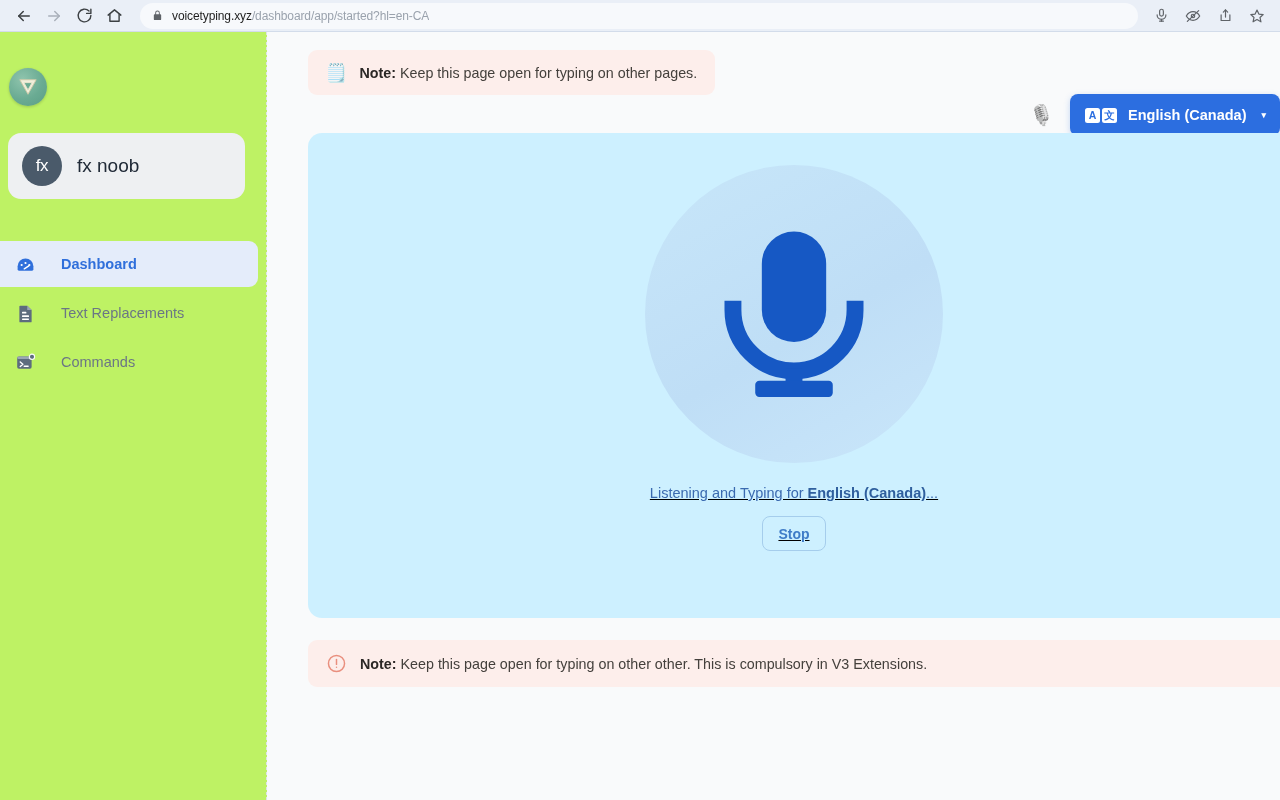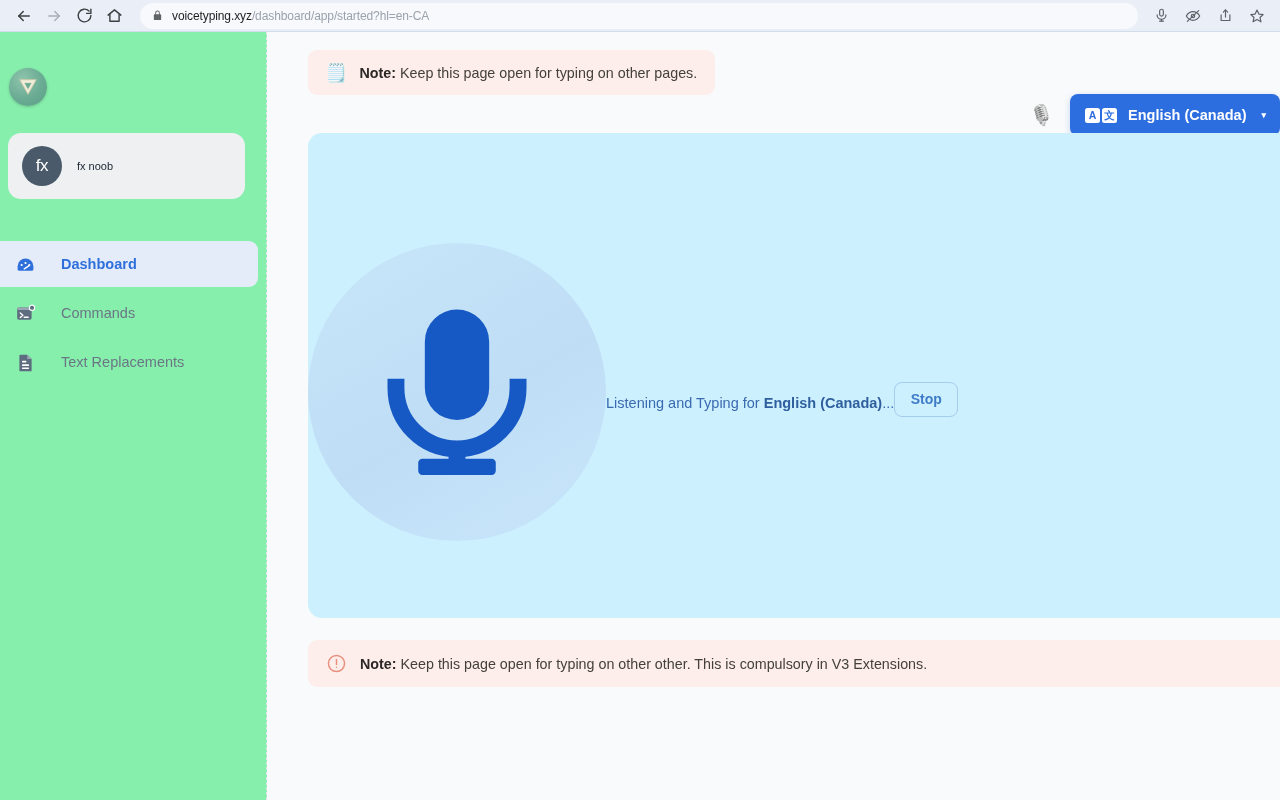--- a/index.html
+++ b/index.html
@@ -55,21 +55,21 @@
   .app {
     display: flex;
     height: 768px;
     background: #f9fafb;
   }
 
   
   .sidebar {
     width: 267px;
     flex: 0 0 267px;
-    background: #86efac;
+    background: #bef264;
     border-right: 1px dashed #dfe3e8;
     padding-top: 16px;
     position: relative;
   }
   .logo {
     width: 38px; height: 38px;
     margin: 20px 0 0 9px;
     border-radius: 50%;
     background: radial-gradient(circle at 36% 30%, #8fc4ad 0%, #6aab93 55%, #5b9d85 100%);
     display: flex; align-items: center; justify-content: center;
@@ -88,21 +88,21 @@
   .avatar {
     width: 40px; height: 40px;
     border-radius: 50%;
     background: #4a5a6a;
     color: #fff;
     display: flex; align-items: center; justify-content: center;
     font-size: 17px;
     letter-spacing: -0.3px;
   }
   .user-name {
-    font-size: 11px;
+    font-size: 19px;
     color: #202a37;
     font-weight: 400;
   }
   .nav {
     margin-top: 42px;
   }
   .nav-item {
     height: 46px;
     display: flex;
     align-items: center;
@@ -196,24 +196,25 @@
   }
 
   
   .hero {
     margin-top: 29px;
     height: 485px;
     background: #cdf0ff;
     border-radius: 14px 0 0 14px;
     position: relative;
     display: flex;
-    flex-direction: row;
+    flex-direction: column;
     align-items: center;
     justify-content: flex-start;
     padding-top: 32px;
+    text-decoration: underline;
   }
   .mic-circle {
     width: 298px; height: 298px;
     border-radius: 50%;
     background: linear-gradient(150deg, #c7e6f9 0%, #bfdef6 55%, #c9e6fa 100%);
     display: flex; align-items: center; justify-content: center;
   }
   .listening {
     margin-top: 22px;
     font-size: 14.5px;
@@ -339,41 +340,41 @@
               <circle cx="16.4" cy="12.6" r="1.25" fill="#fff"></circle>
               <path d="M15.8 13.6 10.6 16.9" stroke="#fff" stroke-width="1.7" stroke-linecap="round"></path>
             </svg>
         </span>
         <span>Dashboard</span>
       </div>
 
       <div class="nav-item">
         <span class="nav-icon">
           <svg width="21" height="21" viewBox="0 0 24 24">
+              <path d="M6 3h8l5 5v13a1 1 0 0 1-1 1H6a1 1 0 0 1-1-1V4a1 1 0 0 1 1-1z" fill="#5d6c7e"></path>
+              <path d="M14 3l5 5h-5z" fill="#9aa6b4"></path>
+              <rect x="8" y="10" width="5" height="2" rx="0.7" fill="#fff"></rect>
+              <rect x="8" y="14" width="8" height="2" rx="0.7" fill="#fff"></rect>
+              <rect x="8" y="17.6" width="8" height="1.7" rx="0.7" fill="#fff"></rect>
+            </svg>
+        </span>
+        <span>Text Replacements</span>
+      </div>
+
+      <div class="nav-item">
+        <span class="nav-icon">
+          <svg width="21" height="21" viewBox="0 0 24 24">
               <rect x="2.5" y="5" width="16.5" height="14" rx="2" fill="#5d6c7e"></rect>
               <rect x="2.5" y="5" width="16.5" height="3" rx="1.5" fill="#9aa6b4"></rect>
               <path d="M6 11.5 9 14l-3 2.5" stroke="#fff" stroke-width="1.6" fill="none" stroke-linecap="round" stroke-linejoin="round"></path>
               <line x1="10.5" y1="16.3" x2="15" y2="16.3" stroke="#fff" stroke-width="1.6" stroke-linecap="round"></line>
               <circle cx="19.4" cy="5.4" r="3" fill="#5d6c7e" stroke="#f9fafb" stroke-width="1.3"></circle>
             </svg>
         </span>
         <span>Commands</span>
-      </div>
-
-      <div class="nav-item">
-        <span class="nav-icon">
-          <svg width="21" height="21" viewBox="0 0 24 24">
-              <path d="M6 3h8l5 5v13a1 1 0 0 1-1 1H6a1 1 0 0 1-1-1V4a1 1 0 0 1 1-1z" fill="#5d6c7e"></path>
-              <path d="M14 3l5 5h-5z" fill="#9aa6b4"></path>
-              <rect x="8" y="10" width="5" height="2" rx="0.7" fill="#fff"></rect>
-              <rect x="8" y="14" width="8" height="2" rx="0.7" fill="#fff"></rect>
-              <rect x="8" y="17.6" width="8" height="1.7" rx="0.7" fill="#fff"></rect>
-            </svg>
-        </span>
-        <span>Text Replacements</span>
       </div>
     </nav>
   </aside>
 
   <main class="main">
 
     <div class="top-row">
       <div class="note-banner-top">
         <span class="sticky-emoji">🗒️</span>
         <span class="note-text"><b>Note:</b> <span>Keep this page open for typing on other pages.</span></span>

